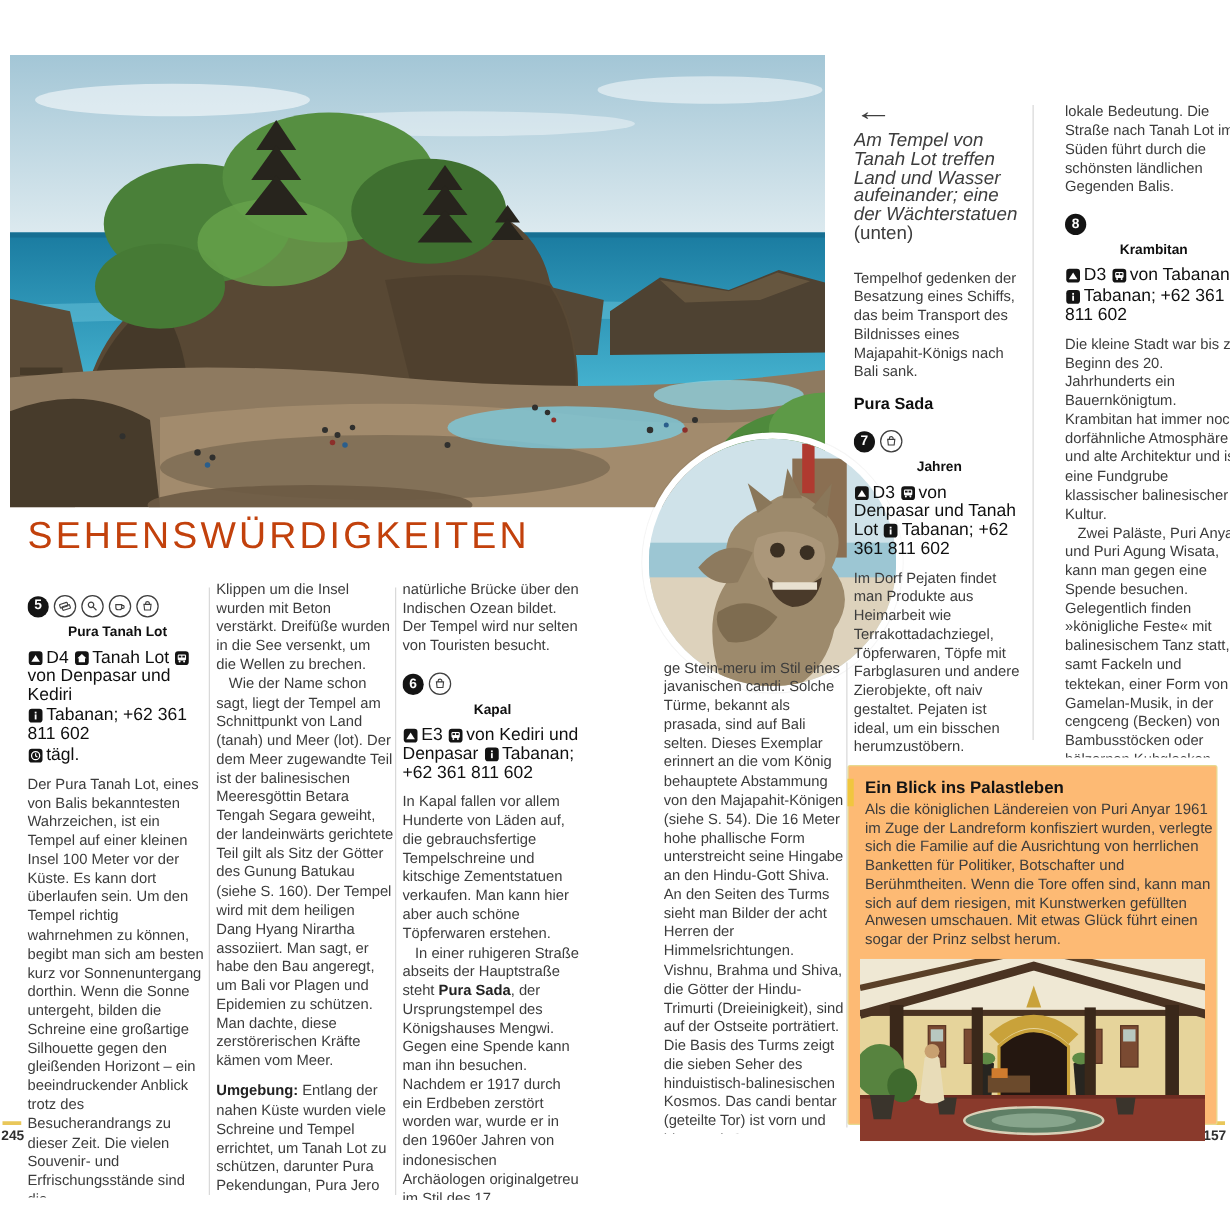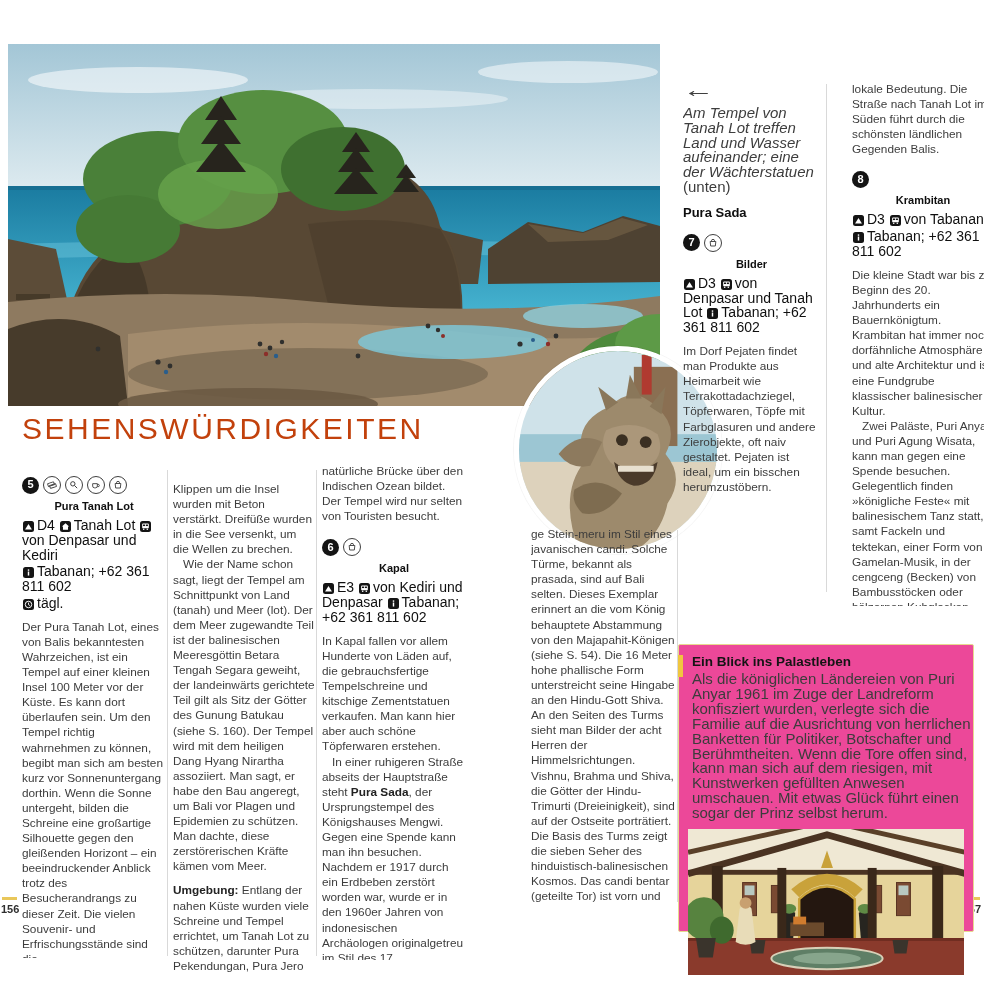--- a/index.html
+++ b/index.html
@@ -31,25 +31,25 @@
   .sightname{font-size:11px;font-weight:bold;color:#0f0f0f;margin:1px 0 3px 0;line-height:18px;text-align:center;}
   .infoline{font-weight:normal;font-size:14px;line-height:14.8px;color:#0f0f0f;margin:0 0 2px 0;}
   .infoline.gap{margin-bottom:8px;}
   .blkicon{display:inline-flex;width:11px;height:11px;background:#141414;border-radius:2.5px;
            align-items:center;justify-content:center;vertical-align:-1px;margin:0 3px 0 1px;}
   .blkicon svg{width:9px;height:9px;display:block;}
   .arrow{font-size:21px;color:#3f3f3f;line-height:20px;display:block;margin-bottom:6px;transform:scaleX(1.5);transform-origin:left;}
   .caption{font-size:15px;line-height:14.8px;color:#3d3d3d;}
   .listingname{font-size:13px;font-weight:bold;color:#0f0f0f;margin:10px 0 2px 0;}
   
-  .palacebox{position:absolute;left:678px;top:644px;width:296px;height:288px;background:#ec4899;
+  .palacebox{position:absolute;left:678px;top:612px;width:296px;height:288px;background:#fdba74;
              border:1.5px solid #e7d98f;border-radius:2px;box-sizing:border-box;z-index:5;}
   .palacebox .bar{position:absolute;left:-1.5px;top:10px;width:5px;height:22px;background:#f0c63f;}
   .boxtitle{font-size:13.5px;font-weight:bold;color:#141414;margin:9px 12px 3px 13px;}
-  .boxbody{font-size:15px;line-height:14.9px;color:#3c3c3c;margin:0 2px 8px 13px;}
+  .boxbody{font-size:12px;line-height:14.9px;color:#3c3c3c;margin:0 2px 8px 13px;}
   .boxphoto{margin:0 9px;height:146px;overflow:hidden;}
   
   .pgnum{position:absolute;font-size:11px;font-weight:bold;color:#2f2f2f;}
   .pgdash{position:absolute;width:15px;height:3px;background:#e9c75a;}
 </style>
 </head>
 <body>
 
 <div class="page">
 
@@ -241,21 +241,21 @@
           <svg viewBox="0 0 10 10">
             <circle cx="5" cy="5" r="3.6" fill="none" stroke="#fff" stroke-width="1.1"></circle>
             <path d="M5 2.9 V5.2 L6.6 6.2" stroke="#fff" stroke-width="1" fill="none"></path>
           </svg>
         </span><span>tägl.</span>
     </div>
     <p class="sp">Der Pura Tanah Lot, eines von Balis bekanntesten Wahrzeichen, ist ein Tempel auf einer kleinen Insel 100 Meter vor der Küste. Es kann dort überlaufen sein. Um den Tempel richtig wahrnehmen zu können, begibt man sich am besten kurz vor Sonnenuntergang dorthin. Wenn die Sonne untergeht, bilden die Schreine eine großartige Silhouette gegen den gleißenden Horizont – ein beeindruckender Anblick trotz des Besucherandrangs zu dieser Zeit. Die vielen Souvenir- und Erfrischungsstände sind die Haupteinkommensquelle für die Frauen und Kinder der Region.</p>
 
   </div>
 
-  <div class="col" style="left:173px;top:464px;width:142px;height:494px;overflow:hidden;margin-top:18px;">
+  <div class="col" style="left:173px;top:464px;width:142px;height:494px;overflow:hidden;">
     <p>Klippen um die Insel wurden mit Beton verstärkt. Dreifüße wurden in die See versenkt, um die Wellen zu brechen.</p>
     <p class="ind">Wie der Name schon sagt, liegt der Tempel am Schnittpunkt von Land (tanah) und Meer (lot). Der dem Meer zugewandte Teil ist der balinesischen Meeresgöttin Betara Tengah Segara geweiht, der landeinwärts gerichtete Teil gilt als Sitz der Götter des Gunung Batukau (siehe S. 160). Der Tempel wird mit dem heiligen Dang Hyang Nirartha assoziiert. Man sagt, er habe den Bau angeregt, um Bali vor Plagen und Epidemien zu schützen. Man dachte, diese zerstörerischen Kräfte kämen vom Meer.</p>
     <p class="sp"><b class="inb">Umgebung:</b><span> Entlang der nahen Küste wurden viele Schreine und Tempel errichtet, um Tanah Lot zu schützen, darunter Pura Pekendungan, Pura Jero Kandang, Pura Galuh und Pura Batu Bolong. Der Letztere liegt etwas nördlich, am Ende einer felsigen Landzunge, die eine</span></p>
   </div>
 
   <div class="col" style="left:322px;top:464px;width:144px;height:496px;overflow:hidden;">
     <p>natürliche Brücke über den Indischen Ozean bildet. Der Tempel wird nur selten von Touristen besucht.</p>
     <div class="iconrow">
       <span class="numcircle">6</span>
       <span class="catcircle">
@@ -294,33 +294,34 @@
     <p class="ind"><span>In einer ruhigeren Straße abseits der Hauptstraße steht </span><b class="inb">Pura Sada</b><span>, der Ursprungstempel des Königshauses Mengwi. Gegen eine Spende kann man ihn besuchen. Nachdem er 1917 durch ein Erdbeben zerstört worden war, wurde er in den 1960er Jahren von indonesischen Archäologen originalgetreu im Stil des 17. Jahrhunderts wiederaufgebaut. Interessant ist der elfstöcki-</span></p>
   </div>
 
   <div class="col" style="left:531px;top:527px;width:146px;height:380px;overflow:hidden;">
     <p>ge Stein-meru im Stil eines javanischen candi. Solche Türme, bekannt als prasada, sind auf Bali selten. Dieses Exemplar erinnert an die vom König behauptete Abstammung von den Majapahit-Königen (siehe S. 54). Die 16 Meter hohe phallische Form unterstreicht seine Hingabe an den Hindu-Gott Shiva. An den Seiten des Turms sieht man Bilder der acht Herren der Himmelsrichtungen. Vishnu, Brahma und Shiva, die Götter der Hindu-Trimurti (Dreieinigkeit), sind auf der Ostseite porträtiert. Die Basis des Turms zeigt die sieben Seher des hinduistisch-balinesischen Kosmos. Das candi bentar (geteilte Tor) ist vorn und hinten mit Gruppen von Boma-Köpfen (Wachgeister) dekoriert. Diese sind ebenso geteilt wie das Tor. Die Gruppen von Minischreinen im</p>
   </div>
 
   <div class="col" style="left:683px;top:80px;width:137px;height:528px;overflow:hidden;">
     <span class="arrow">←</span>
     <p class="caption"><span class="ital">Am Tempel von Tanah Lot treffen Land und Wasser aufeinander; eine der Wächterstatuen</span><span> (unten)</span></p>
+    <p class="sp" style="margin-top:20px;">Tempelhof gedenken der Besatzung eines Schiffs, das beim Transport des Bildnisses eines Majapahit-Königs nach Bali sank.</p>
     <div class="listingname">Pura Sada</div>
     <div class="iconrow">
       <span class="numcircle">7</span>
       <span class="catcircle">
         <svg viewBox="0 0 12 12">
             <g fill="none" stroke="#3f3f3f" stroke-width="1.1">
           <path d="M2.6 4.2 h6.8 l-0.6 5.4 h-5.6 Z"></path>
               <path d="M4.2 4.2 v-0.8 a1.8 1.8 0 0 1 3.6 0 v0.8"></path>
             </g>
           </svg>
       </span>
     </div>
-    <div class="sightname">Bilder</div>
+    <div class="sightname">Jahren</div>
     <div class="infoline gap">
       <span class="blkicon">
           <svg viewBox="0 0 10 10">
             <path d="M1.2 8.2 L5 2.2 L8.8 8.2 Z" fill="#fff"></path>
           </svg>
         </span><span>D3</span>
       <span class="blkicon">
           <svg viewBox="0 0 10 10">
             <rect x="1.3" y="1.8" width="7.4" height="5.2" rx="1" fill="#fff"></rect>
             <rect x="2.2" y="2.8" width="2.3" height="1.7" fill="#141414"></rect>
@@ -432,17 +433,17 @@
         <path d="M62 114 h16 l-2 14 h-12 Z" fill="#3a342c"></path>
         <path d="M206 114 h16 l-2 14 h-12 Z" fill="#3a342c"></path>
 
         <path d="M52 82 q6 -10 12 0 l4 34 q-10 6 -20 0 Z" fill="#e8dcb8"></path>
         <circle cx="58" cy="76" r="6" fill="#c8a070"></circle>
       </svg>
     </div>
   </div>
 
   <div class="pgdash" style="left:2px;top:897px;"></div>
-  <div class="pgnum" style="left:1px;top:903px;">156</div>
+  <div class="pgnum" style="left:1px;top:903px;">245</div>
   <div class="pgdash" style="right:4px;top:897px;"></div>
   <div class="pgnum" style="right:3px;top:903px;">157</div>
 
 </div>
 
 </body></html>

